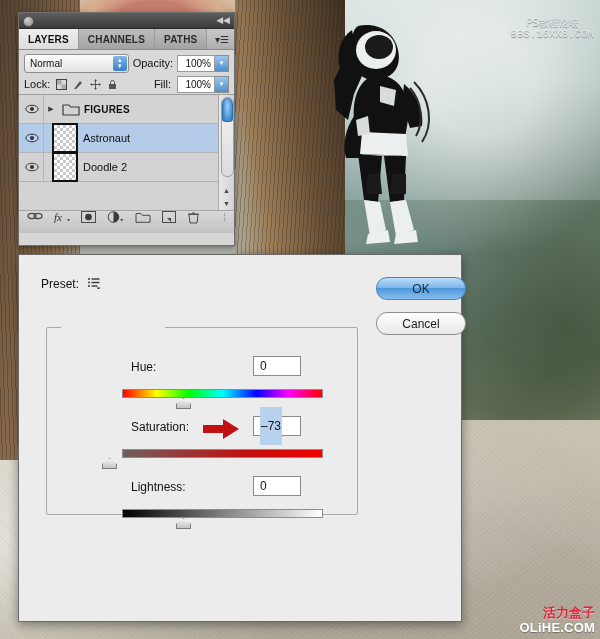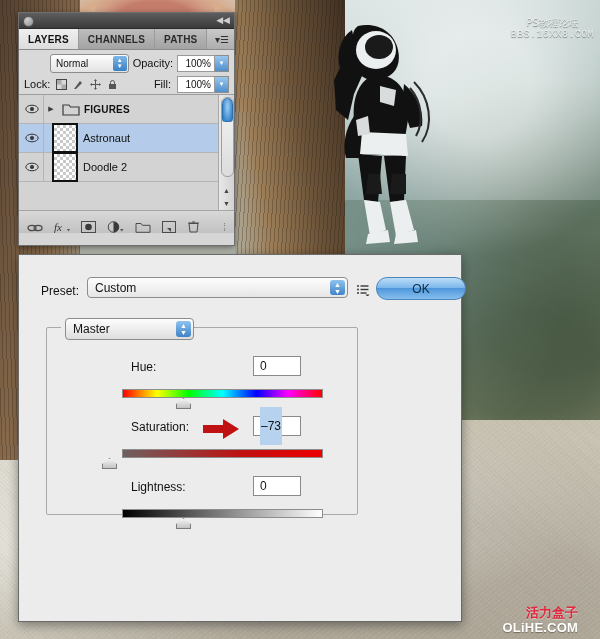--- a/index.html
+++ b/index.html
@@ -76,21 +76,21 @@
   
   .astro{position:absolute;left:318px;top:24px;width:120px;height:222px;}
   .astro svg{display:block;}
   
   .wm-tr{
     position:absolute;right:6px;top:17px;text-align:center;line-height:1.15;
     color:#e9eef0;font-size:10px;text-shadow:0 1px 1px rgba(0,0,0,.45);
     font-family:"DejaVu Sans",sans-serif;
   }
   .wm-tr .l2{font-family:"Liberation Mono","DejaVu Sans Mono",monospace;font-size:10px;letter-spacing:.4px;}
-  .wm-br{position:absolute;right:22px;bottom:4px;text-align:right;line-height:1.1;}
+  .wm-br{position:absolute;right:5px;bottom:4px;text-align:right;line-height:1.1;}
   .wm-br .l1{color:#e0253c;font-weight:bold;font-size:13px;font-family:"DejaVu Sans",sans-serif;
      text-shadow:0 1px 1px rgba(255,255,255,.5);}
   .wm-br .l2{color:#ffffff;font-weight:bold;font-size:13px;letter-spacing:.2px;
      text-shadow:0 1px 1px rgba(0,0,0,.35);}
 
   
   #layers-panel{
     position:absolute;left:18px;top:12px;width:215px;height:232px;
     background:#d6d6d6;border:1px solid #6f6f6f;box-shadow:0 2px 6px rgba(0,0,0,.45);
     font-size:11px;color:#1a1a1a;
@@ -125,21 +125,21 @@
     position:relative;height:17px;border:1px solid #8d8d8d;border-radius:3px;
     background:linear-gradient(180deg,#fdfdfd,#e3e3e3);display:flex;align-items:center;
     padding:0 20px 0 5px;font-size:10px;color:#111;
   }
   .combo .arrows{
     position:absolute;right:1px;top:1px;bottom:1px;width:14px;border-radius:2px;
     background:linear-gradient(180deg,#7fb6e8,#3a7fc4);
     display:flex;flex-direction:column;align-items:center;justify-content:center;
     color:#fff;font-size:6px;line-height:6px;
   }
-  .blend-combo{flex:1;margin-left:26px;}
+  .blend-combo{flex:1;}
   .lbl{font-size:11px;color:#111;}
   .numbox{
     height:15px;border:1px solid #9a9a9a;background:#fff;font-size:10px;color:#111;
     display:flex;align-items:center;padding:0 3px;min-width:30px;justify-content:flex-end;
   }
   .numstep{
     width:13px;height:15px;border:1px solid #8d8d8d;border-left:none;
     background:linear-gradient(180deg,#9ac7ef,#4f8fcc);
     display:flex;align-items:center;justify-content:center;color:#fff;font-size:6px;
   }
@@ -177,38 +177,38 @@
   }
   .sb-thumb:before{
     content:"";position:absolute;left:0;top:0;right:0;height:24px;border-radius:6px 6px 3px 3px;
     background:radial-gradient(ellipse at 50% 35%,#9cd0f5,#1f6fc0);border:1px solid #2a6fae;
     box-sizing:border-box;
   }
   .sb-arrows{position:absolute;left:0;right:0;bottom:0;height:26px;
     display:flex;flex-direction:column;align-items:center;justify-content:space-around;
     color:#444;font-size:7px;}
   .panel-footer{
-    height:22px;display:flex;align-items:flex-end;gap:11px;padding:0 8px;
+    height:22px;display:flex;align-items:flex-start;gap:11px;padding:0 8px;
     background:linear-gradient(180deg,#d8d8d8,#c2c2c2);border-top:1px solid #a5a5a5;
   }
   .fico{color:#4a4a4a;display:flex;align-items:center;}
 
   
   #dialog{
     position:absolute;left:18px;top:254px;width:442px;height:366px;
     background:#ececec;border:1px solid #6a6a6a;box-shadow:0 3px 10px rgba(0,0,0,.4);
     color:#111;
   }
   .dlg-title{
     height:20px;display:flex;align-items:center;justify-content:center;
     background:linear-gradient(180deg,#d6d6d6,#b4b4b4);border-bottom:1px solid #8f8f8f;
     font-size:12px;color:#1a1a1a;
   }
   .dlg-body{position:relative;height:345px;}
-  .preset-row{position:absolute;left:22px;top:22px;display:flex;align-items:flex-end;gap:8px;}
+  .preset-row{position:absolute;left:22px;top:22px;display:flex;align-items:flex-start;gap:8px;}
   .preset-label{font-size:12px;}
   .preset-combo{
     width:228px;height:19px;border:1px solid #8c8c8c;border-radius:4px;
     background:linear-gradient(180deg,#fdfdfd,#e6e6e6);display:flex;align-items:center;
     padding:0 24px 0 7px;font-size:12px;position:relative;
   }
   .preset-combo .arrows{
     position:absolute;right:2px;top:2px;bottom:2px;width:15px;border-radius:3px;
     background:linear-gradient(180deg,#8fc3ee,#3f83c7);
     display:flex;flex-direction:column;align-items:center;justify-content:center;
@@ -485,49 +485,44 @@
   </div>
 </div>
 
 <div id="dialog">
 
 
   <div class="dlg-body">
 
     <div class="preset-row">
       <span class="preset-label">Preset:</span>
-      <div class="preset-combo">
-        <span>Custom</span>
-        <span class="arrows">▲<br>▼</span>
-      </div>
       <span class="preset-menu-ico">
         <svg width="14" height="12">
             <g fill="#3a3a3a">
               <circle cx="2" cy="2" r="1"></circle>
               <rect x="4.5" y="1.3" width="8" height="1.4"></rect>
               <circle cx="2" cy="5.5" r="1"></circle>
               <rect x="4.5" y="4.8" width="8" height="1.4"></rect>
               <circle cx="2" cy="9" r="1"></circle>
               <rect x="4.5" y="8.3" width="6" height="1.4"></rect>
               <path d="M9.5 10.4 l4 0 l-2 2.4 Z"></path>
             </g>
           </svg>
       </span>
     </div>
 
     <div class="btn btn-ok">
       <span>OK</span>
     </div>
+    <div class="btn btn-cancel">
+      <span>Cancel</span>
+    </div>
 
     <div class="group"></div>
     <div class="group-mask"></div>
-    <div class="master-combo">
-      <span>Master</span>
-      <span class="arrows">▲<br>▼</span>
-    </div>
 
     <div class="slider-block">
       <span class="sl-label" style="top:105px">Hue:</span>
       <div class="sl-value" style="top:101px">
         <span>0</span>
       </div>
       <div class="track hue" style="top:134px"></div>
       <div class="knob" style="left:157px;top:143px"></div>
     </div>
 

